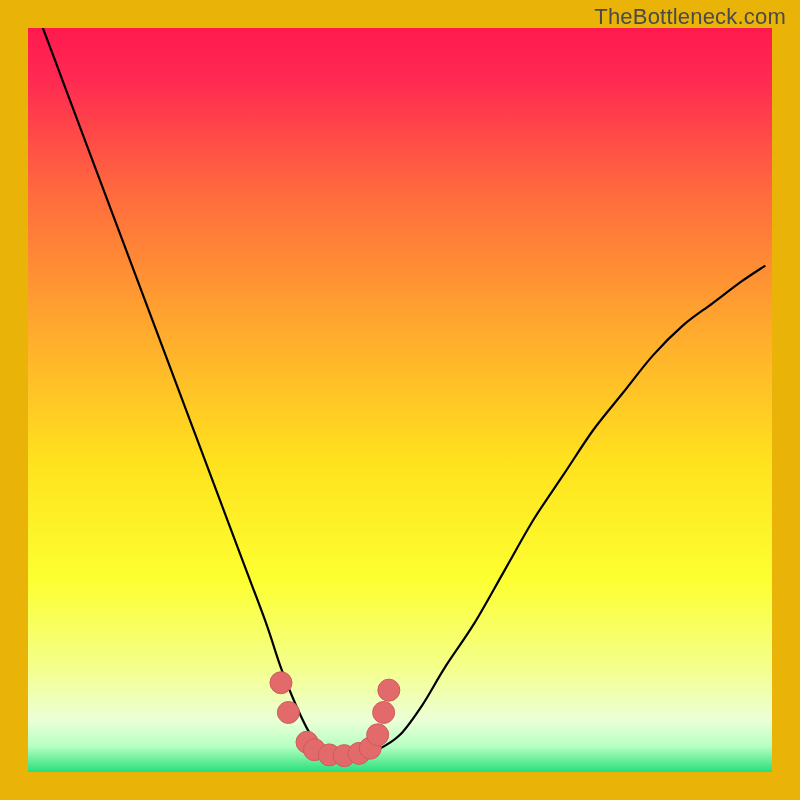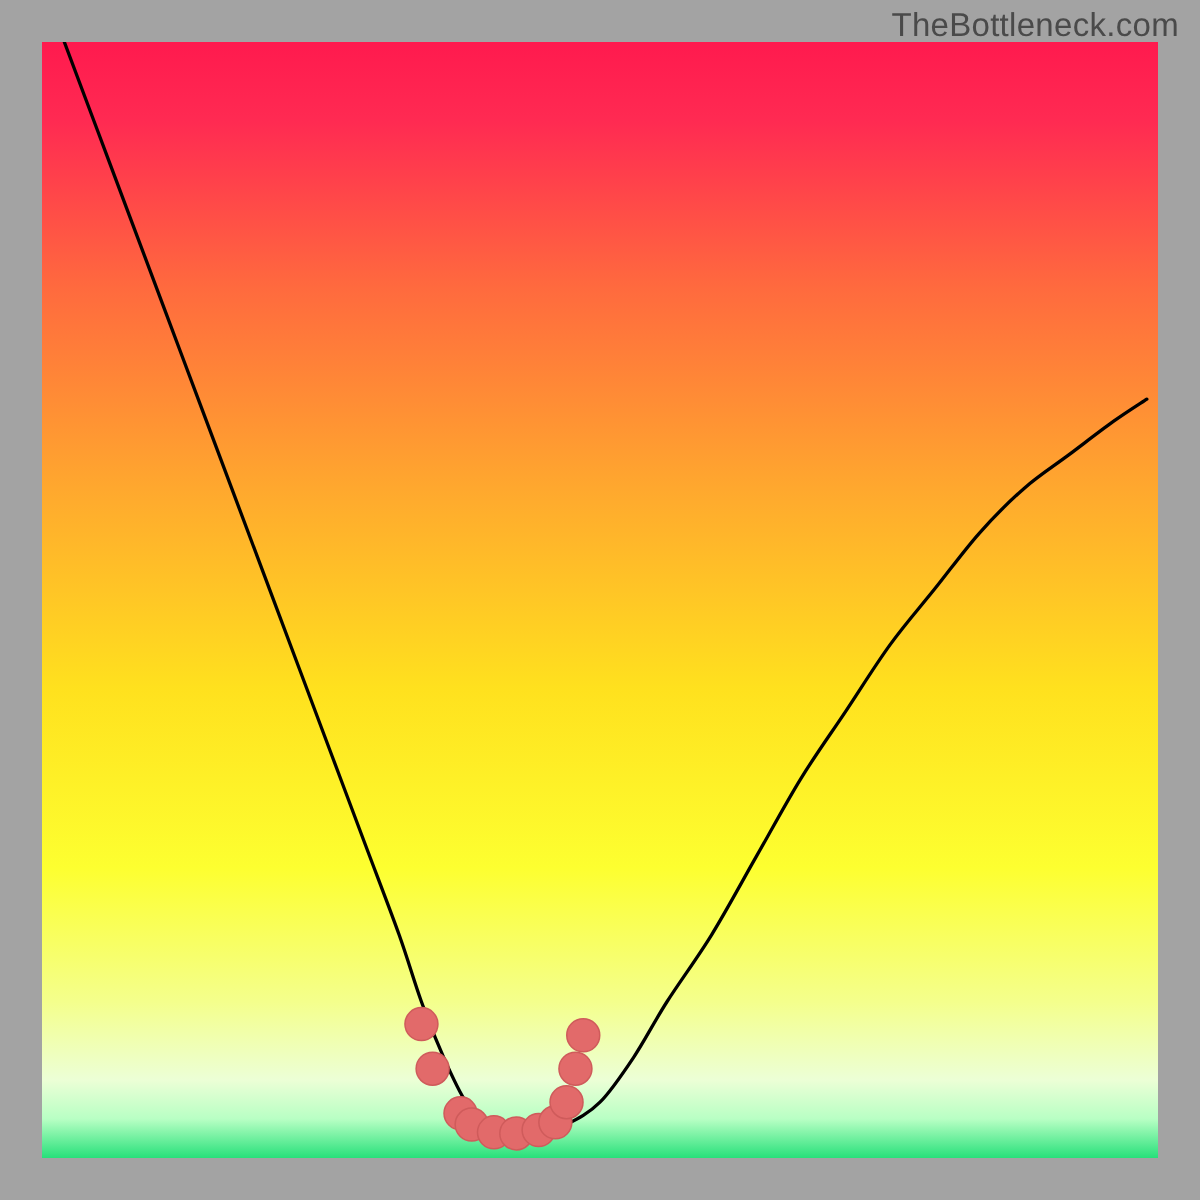--- a/index.html
+++ b/index.html
@@ -8,21 +8,21 @@
     width: 800px;
     height: 800px;
     background: #000;
     overflow: hidden;
     font-family: Arial, Helvetica, sans-serif;
   }
   .frame {
     position: relative;
     width: 800px;
     height: 800px;
-    background: #a3a3a3;
+    background: #eab308;
   }
   .watermark {
     position: absolute;
     top: 4px;
     right: 14px;
     color: #4a4a4a;
     font-size: 22px;
     font-weight: 400;
     letter-spacing: 0.2px;
     z-index: 50;

